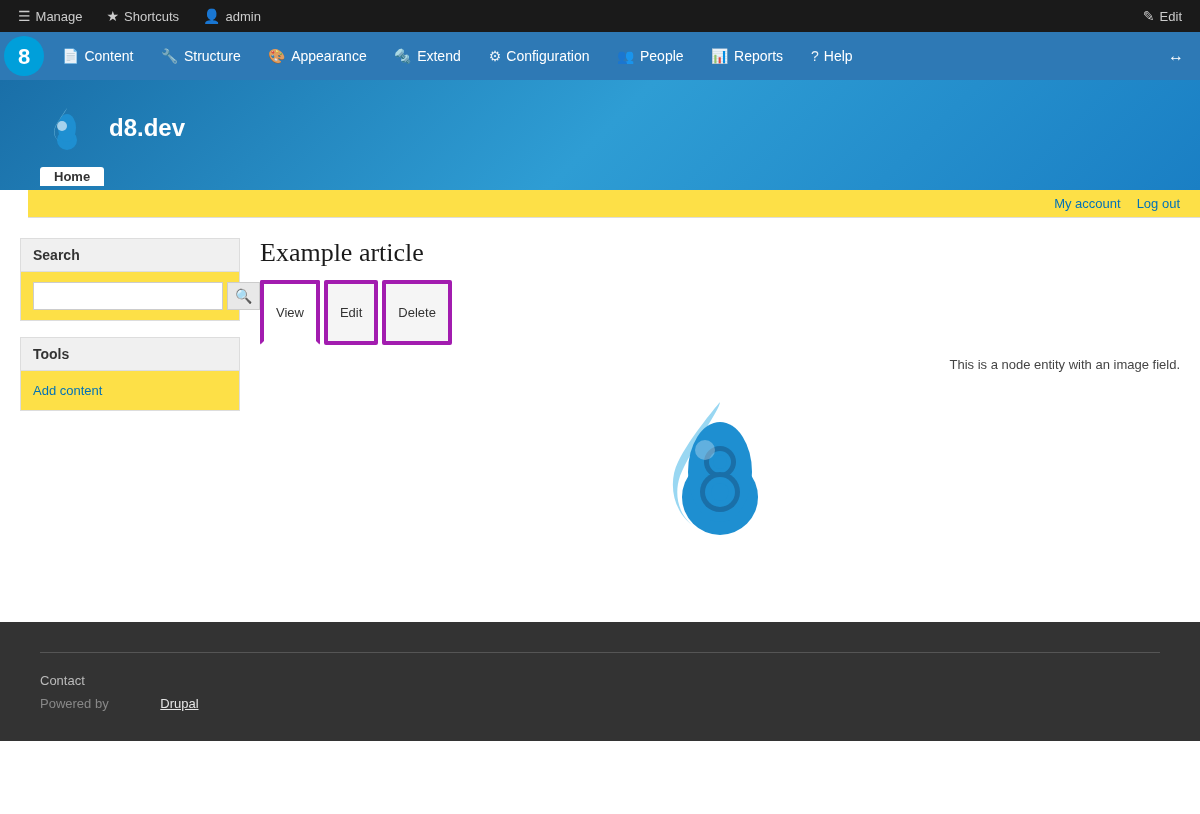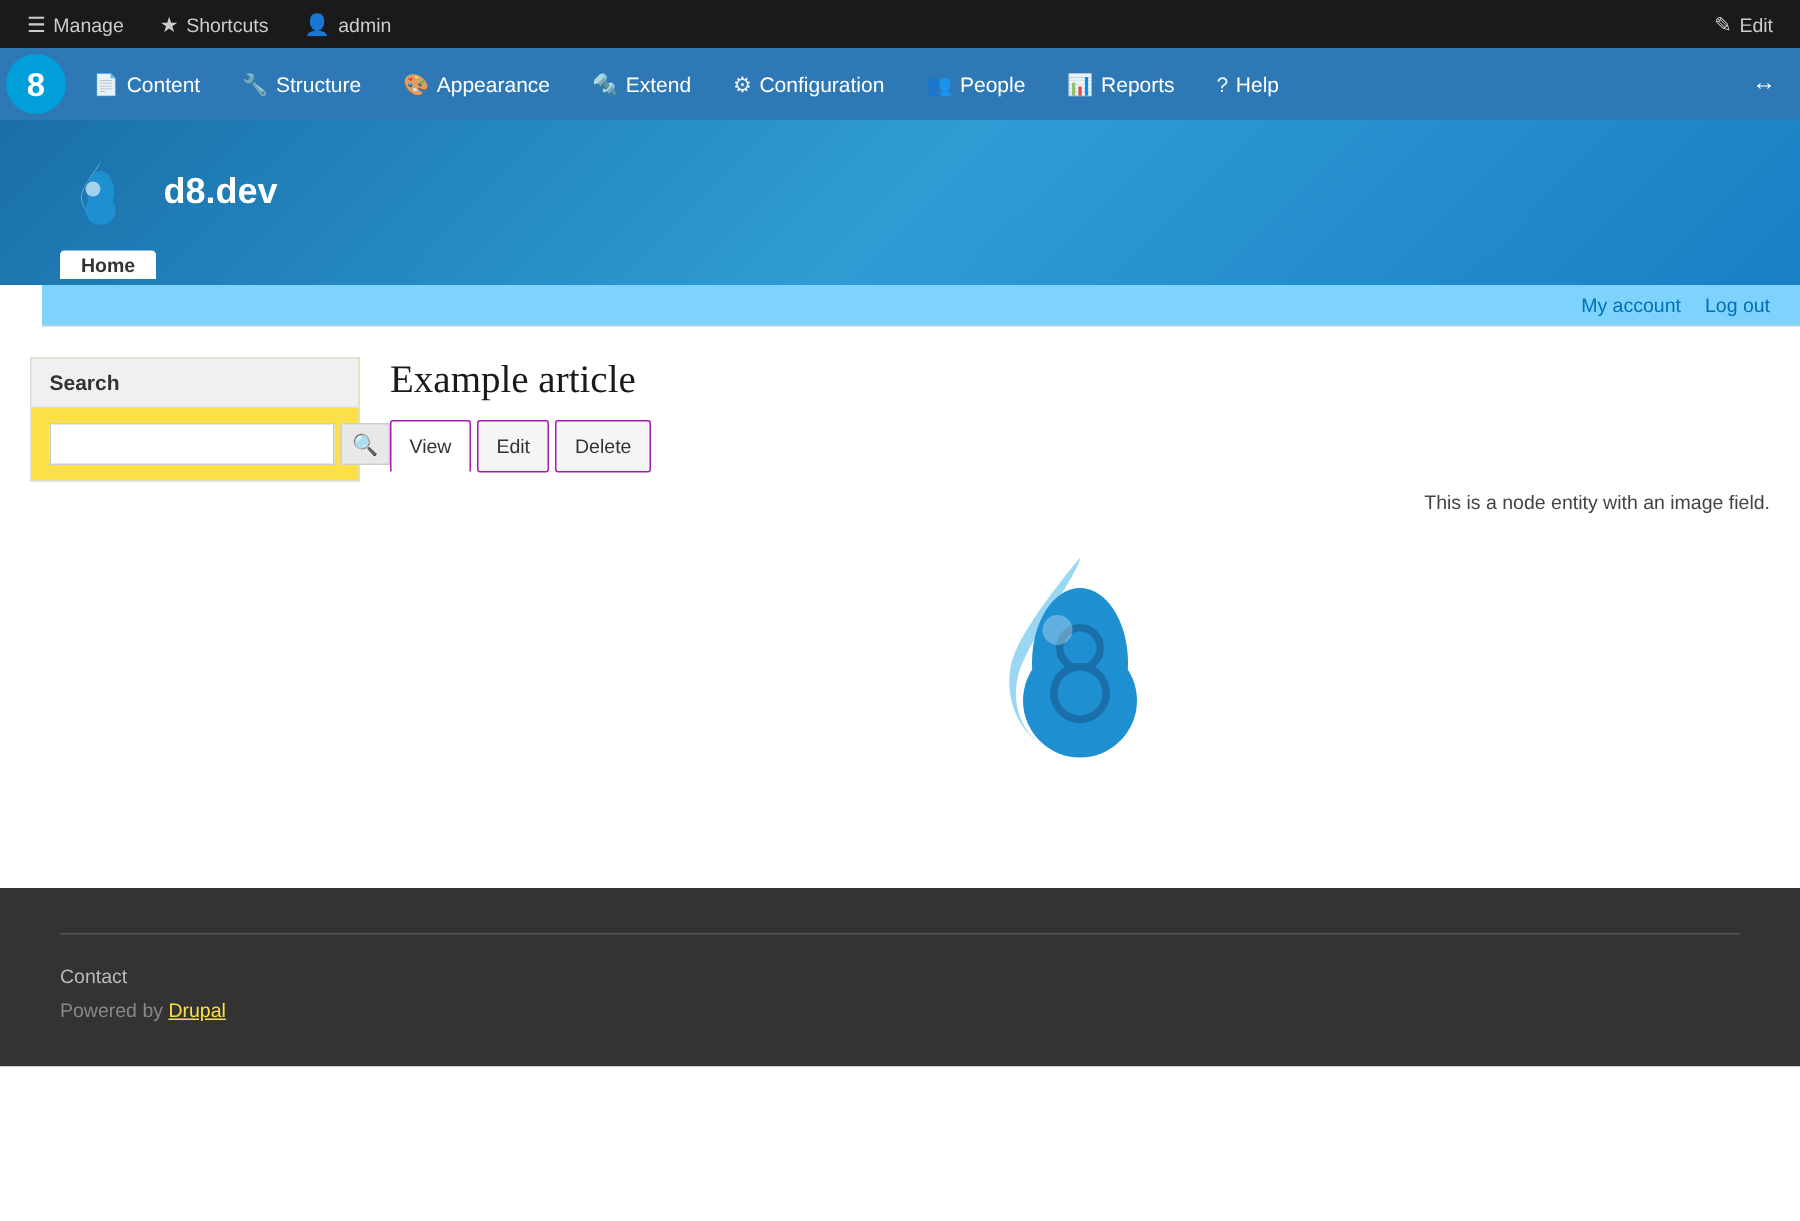--- a/index.html
+++ b/index.html
@@ -110,21 +110,21 @@
       padding: 2px 14px;
       font-size: 13px;
       color: #333;
       cursor: pointer;
       margin-right: 2px;
     }
     .site-nav-item.active { background: #fff; font-weight: bold; }
 
     
     #user-links {
-      background: #7dd3fc;
+      background: #fde047;
       border-bottom: 1px solid #ddd;
       padding: 6px 20px;
       display: flex;
       justify-content: flex-end;
       gap: 16px;
       margin-left: 28px;
     }
     .user-link {
       color: #0071b8;
       text-decoration: none;
@@ -201,22 +201,22 @@
       color: #1a1a1a;
       margin-bottom: 12px;
       font-family: Georgia, serif;
     }
     .article-tabs {
       display: flex;
       gap: 4px;
       margin-bottom: 12px;
     }
     .article-tab {
-      padding: 9px 12px;
-      border: 1px solid #a21caf;
+      padding: 21px 12px;
+      border: 4px solid #a21caf;
       background: #f5f5f5;
       cursor: pointer;
       font-size: 13px;
       color: #333;
       border-radius: 2px;
     }
     .article-tab.active { background: #fff; border-bottom-color: #fff; }
     .article-meta {
       font-size: 12px;
       color: #666;
@@ -256,23 +256,24 @@
       font-size: 13px;
       display: block;
       margin-bottom: 8px;
       cursor: pointer;
     }
     .footer-powered {
       font-size: 13px;
       color: #888;
     }
     .footer-powered a {
-      color: #fde047;
+      color: #e5e5e5;
       text-decoration: underline;
       cursor: pointer;
+      margin-left: 48px;
     }
 
     
     .drupal-drop-svg {
       width: 100%;
       height: 100%;
     }
   </style>
 </head>
 <body>
@@ -380,20 +381,26 @@
       <div class="sidebar-block-content">
         <div class="search-form">
           <input type="text" class="search-input" placeholder="" style="">
           <button class="search-button">
             <span>🔍</span>
           </button>
         </div>
       </div>
     </div>
 
+    <div class="sidebar-block">
+      <div class="sidebar-block-title">Tools</div>
+      <div class="sidebar-block-content">
+        <a class="sidebar-link">Add content</a>
+      </div>
+    </div>
   </div>
 
   <div id="article-content">
     <h1 class="article-title">Example article</h1>
     <div class="article-tabs">
       <button class="article-tab active">
         <span>View</span>
       </button>
       <button class="article-tab">
         <span>Edit</span>

